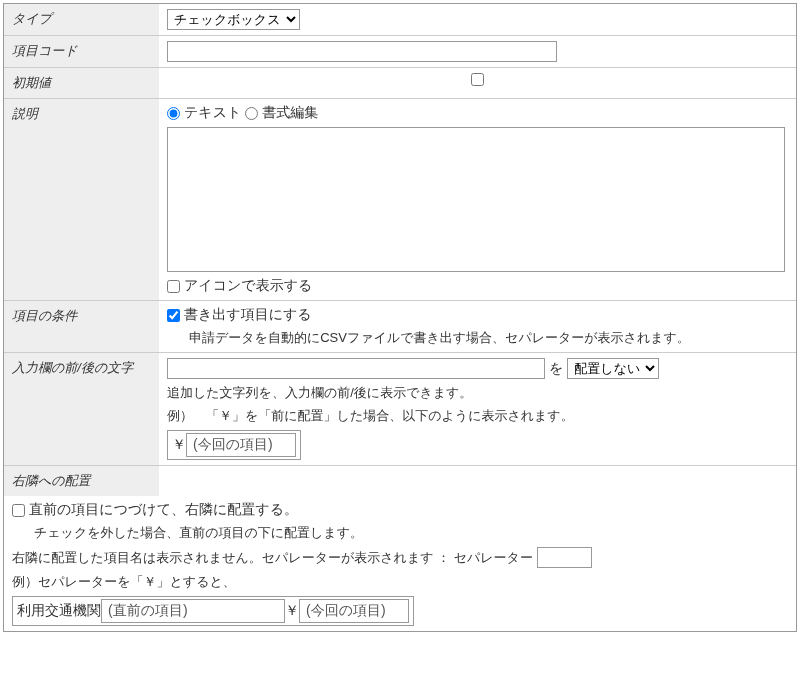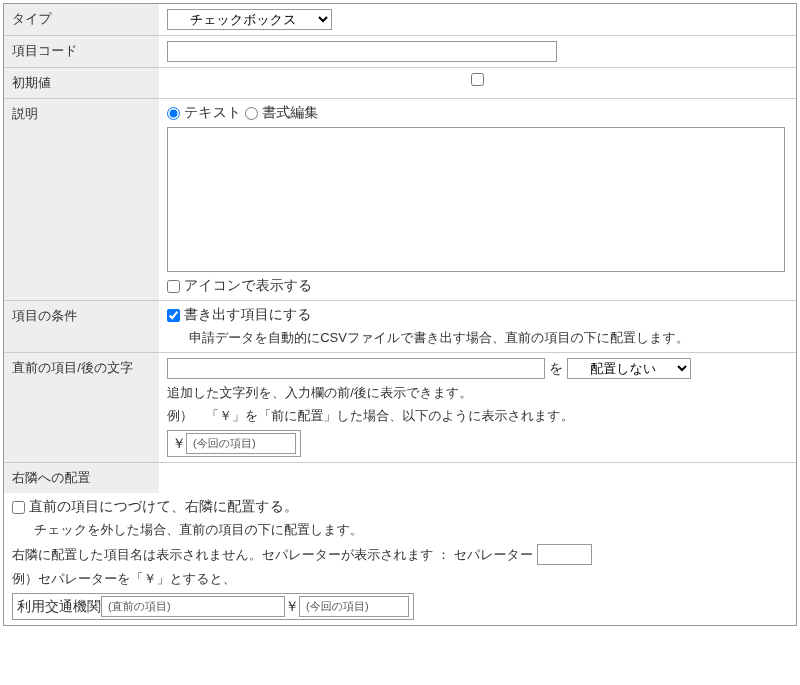--- a/index.html
+++ b/index.html
@@ -21,32 +21,33 @@
     .form-row:last-child {
       border-bottom: none;
       flex-direction: column;
     }
     .label-cell {
       width: 155px;
       background: #eeeeee;
       padding: 6px 8px;
       font-size: 13px;
       flex-shrink: 0;
+      font-style: italic;
     }
     .value-cell {
       flex: 1;
       padding: 5px 8px;
       display: flex;
       flex-direction: column;
       gap: 5px;
     }
     .req { color: red; }
     select {
       font-size: 13px;
-      padding: 1px 18px;
+      padding: 1px 2px;
       border: 1px solid #999;
       background: #fff;
     }
     input[type="text"] {
       font-size: 13px;
       padding: 2px 4px;
       border: 1px solid #999;
       background: #fff;
     }
     textarea {
@@ -70,21 +71,21 @@
     .example-box {
       display: inline-flex;
       align-items: center;
       border: 1px solid #999;
       padding: 2px 4px;
       background: #fff;
     }
     .example-box-inner {
       border: 1px solid #999;
       padding: 2px 6px;
-      font-size: 11px;
+      font-size: 14px;
       color: #555;
       min-width: 110px;
     }
     .example-wide { width: 184px; }
     .sep-input { width: 55px; }
   </style>
 </head>
 <body>
 
 <div class="form-container">
@@ -136,26 +137,26 @@
     </div>
   </div>
 
   <div class="form-row">
     <div class="label-cell">項目の条件</div>
     <div class="value-cell">
       <label class="inline-row">
         <input type="checkbox" checked="" style="">
         <span>書き出す項目にする</span>
       </label>
-      <div class="indent hint">申請データを自動的にCSVファイルで書き出す場合、直前の項目の下に配置します。</div>
+      <div class="indent hint">申請データを自動的にCSVファイルで書き出す場合、セパレーターが表示されます。</div>
     </div>
   </div>
 
   <div class="form-row">
-    <div class="label-cell">直前の項目/後の文字</div>
+    <div class="label-cell">入力欄の前/後の文字</div>
     <div class="value-cell">
       <div class="inline-row">
         <input type="text" class="med-input" style="">
         <span>を</span>
         <select>
           <option>配置しない</option>
         </select>
       </div>
       <div class="hint">追加した文字列を、入力欄の前/後に表示できます。</div>
       <div class="hint">例）　「￥」を「前に配置」した場合、以下のように表示されます。</div>

